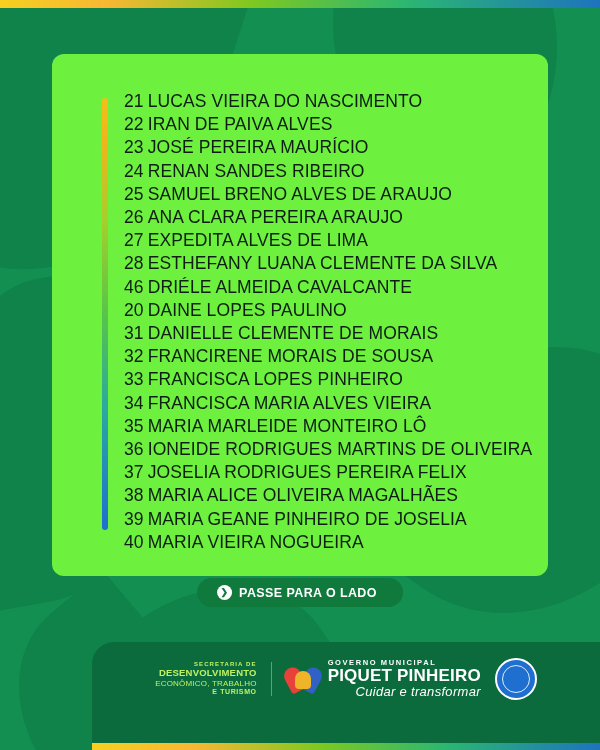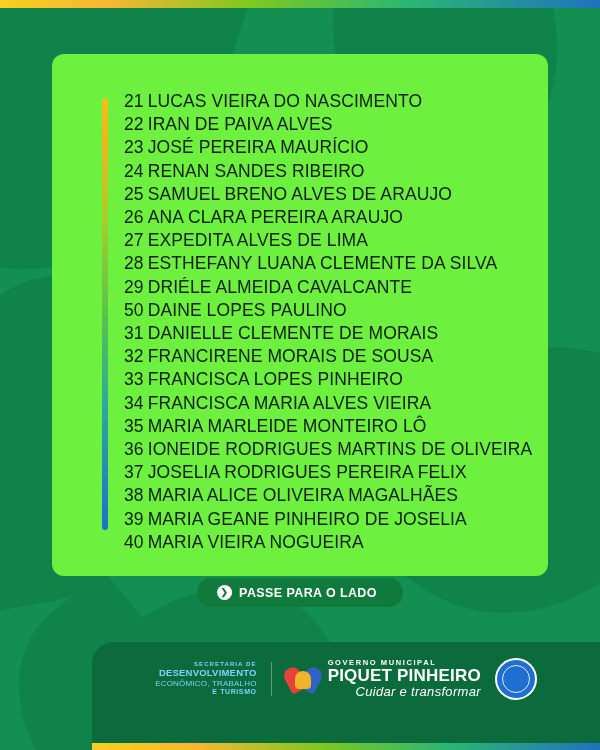--- a/index.html
+++ b/index.html
@@ -122,21 +122,21 @@
     position: absolute;
     left: 0; right: 0;
     top: 16px;
     display: flex;
     align-items: center;
     justify-content: center;
     gap: 14px;
   }
   .sec-logo {
     text-align: right;
-    color: #7dd3fc;
+    color: #bef264;
     line-height: 1.15;
   }
   .sec-logo .l1 { font-size: 6px; letter-spacing: 1.1px; font-weight: 700;}
   .sec-logo .l2 { font-size: 9.5px; letter-spacing: 0.2px; font-weight: 800;}
   .sec-logo .l3 { font-size: 8px; letter-spacing: 0.2px; font-weight: 400;}
   .sec-logo .l4 { font-size: 7px; letter-spacing: 0.6px; font-weight: 700;}
 
   .divider {
     width: 1px;
     height: 34px;
@@ -214,22 +214,22 @@
   <div class="list-accent"></div>
   <div class="list" id="list-container">
       <div class="list-item"><span class="num">21</span><span>LUCAS VIEIRA DO NASCIMENTO</span></div>
       <div class="list-item"><span class="num">22</span><span>IRAN DE PAIVA ALVES</span></div>
       <div class="list-item"><span class="num">23</span><span>JOSÉ PEREIRA MAURÍCIO</span></div>
       <div class="list-item"><span class="num">24</span><span>RENAN SANDES RIBEIRO</span></div>
       <div class="list-item"><span class="num">25</span><span>SAMUEL BRENO ALVES DE ARAUJO</span></div>
       <div class="list-item"><span class="num">26</span><span>ANA CLARA PEREIRA ARAUJO</span></div>
       <div class="list-item"><span class="num">27</span><span>EXPEDITA ALVES DE LIMA</span></div>
       <div class="list-item"><span class="num">28</span><span>ESTHEFANY LUANA CLEMENTE DA SILVA</span></div>
-      <div class="list-item"><span class="num">29</span><span>DRIÉLE ALMEIDA CAVALCANTE</span></div>
-      <div class="list-item"><span class="num">50</span><span>DAINE LOPES PAULINO</span></div>
+      <div class="list-item"><span class="num">46</span><span>DRIÉLE ALMEIDA CAVALCANTE</span></div>
+      <div class="list-item"><span class="num">20</span><span>DAINE LOPES PAULINO</span></div>
       <div class="list-item"><span class="num">31</span><span>DANIELLE CLEMENTE DE MORAIS</span></div>
       <div class="list-item"><span class="num">32</span><span>FRANCIRENE MORAIS DE SOUSA</span></div>
       <div class="list-item"><span class="num">33</span><span>FRANCISCA LOPES PINHEIRO</span></div>
       <div class="list-item"><span class="num">34</span><span>FRANCISCA MARIA ALVES VIEIRA</span></div>
       <div class="list-item"><span class="num">35</span><span>MARIA MARLEIDE MONTEIRO LÔ</span></div>
       <div class="list-item"><span class="num">36</span><span>IONEIDE RODRIGUES MARTINS DE OLIVEIRA</span></div>
       <div class="list-item"><span class="num">37</span><span>JOSELIA RODRIGUES PEREIRA FELIX</span></div>
       <div class="list-item"><span class="num">38</span><span>MARIA ALICE OLIVEIRA MAGALHÃES</span></div>
       <div class="list-item"><span class="num">39</span><span>MARIA GEANE PINHEIRO DE JOSELIA</span></div>
       <div class="list-item"><span class="num">40</span><span>MARIA VIEIRA NOGUEIRA</span></div>

